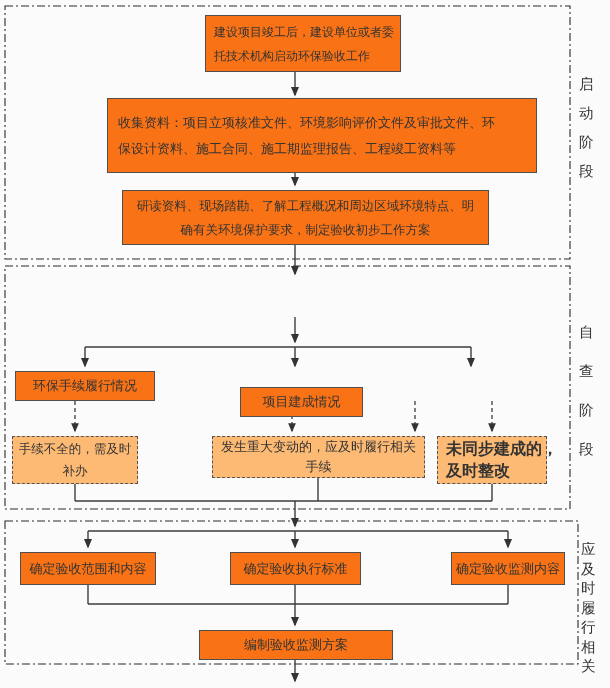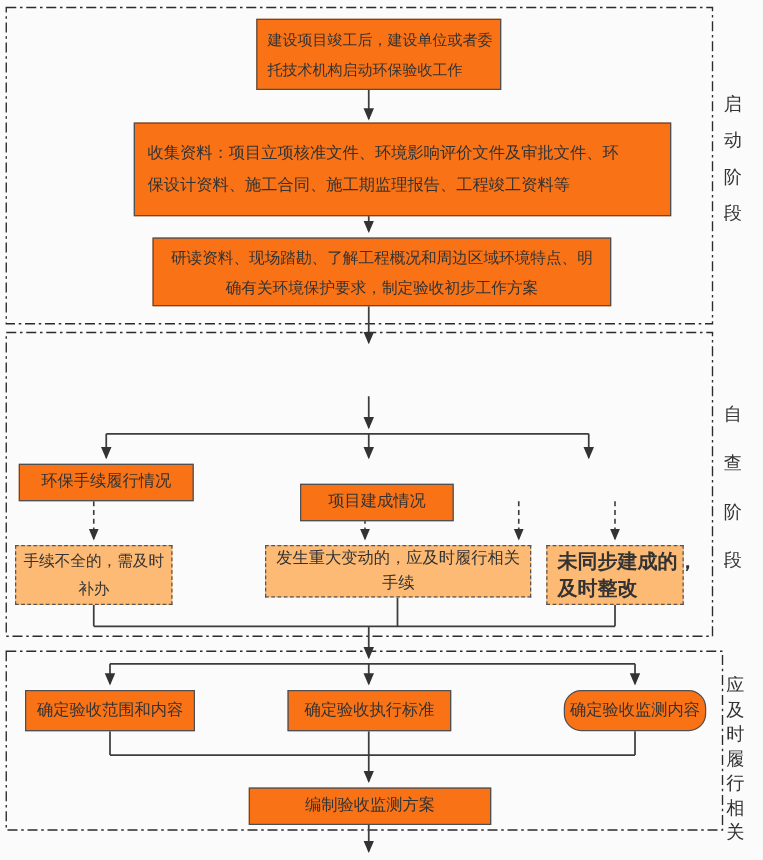--- a/index.html
+++ b/index.html
@@ -108,21 +108,21 @@
   <div class="node dashedbox" style="left:212px;top:436px;width:213px;height:42px;font-size:13px;line-height:20px;">发生重大变动的，应及时履行相关
 手续</div>
 
   <div class="node dashedbox leftalign" style="left:437px;top:436px;width:110px;height:48px;font-size:16px;line-height:22px;padding:0 8px;font-weight:bold;">未同步建成的，
 及时整改</div>
 
   <div class="node" style="left:20px;top:552px;width:136px;height:33px;">确定验收范围和内容</div>
 
   <div class="node" style="left:230px;top:552px;width:131px;height:33px;">确定验收执行标准</div>
 
-  <div class="node" style="left:451px;top:552px;width:114px;height:33px;border-radius:14px;">确定验收监测内容</div>
+  <div class="node" style="left:451px;top:552px;width:114px;height:33px;">确定验收监测内容</div>
 
   <div class="node" style="left:199px;top:630px;width:194px;height:30px;">编制验收监测方案</div>
 
   <div class="vlabel" style="left:579px;top:70px;line-height:29px;">启动阶段</div>
 
   <div class="vlabel" style="left:579px;top:313px;line-height:39px;">自查阶段</div>
 
   <div class="vlabel" style="left:581px;top:540px;line-height:19.5px;">应及时履行相关</div>
 
 </div>

